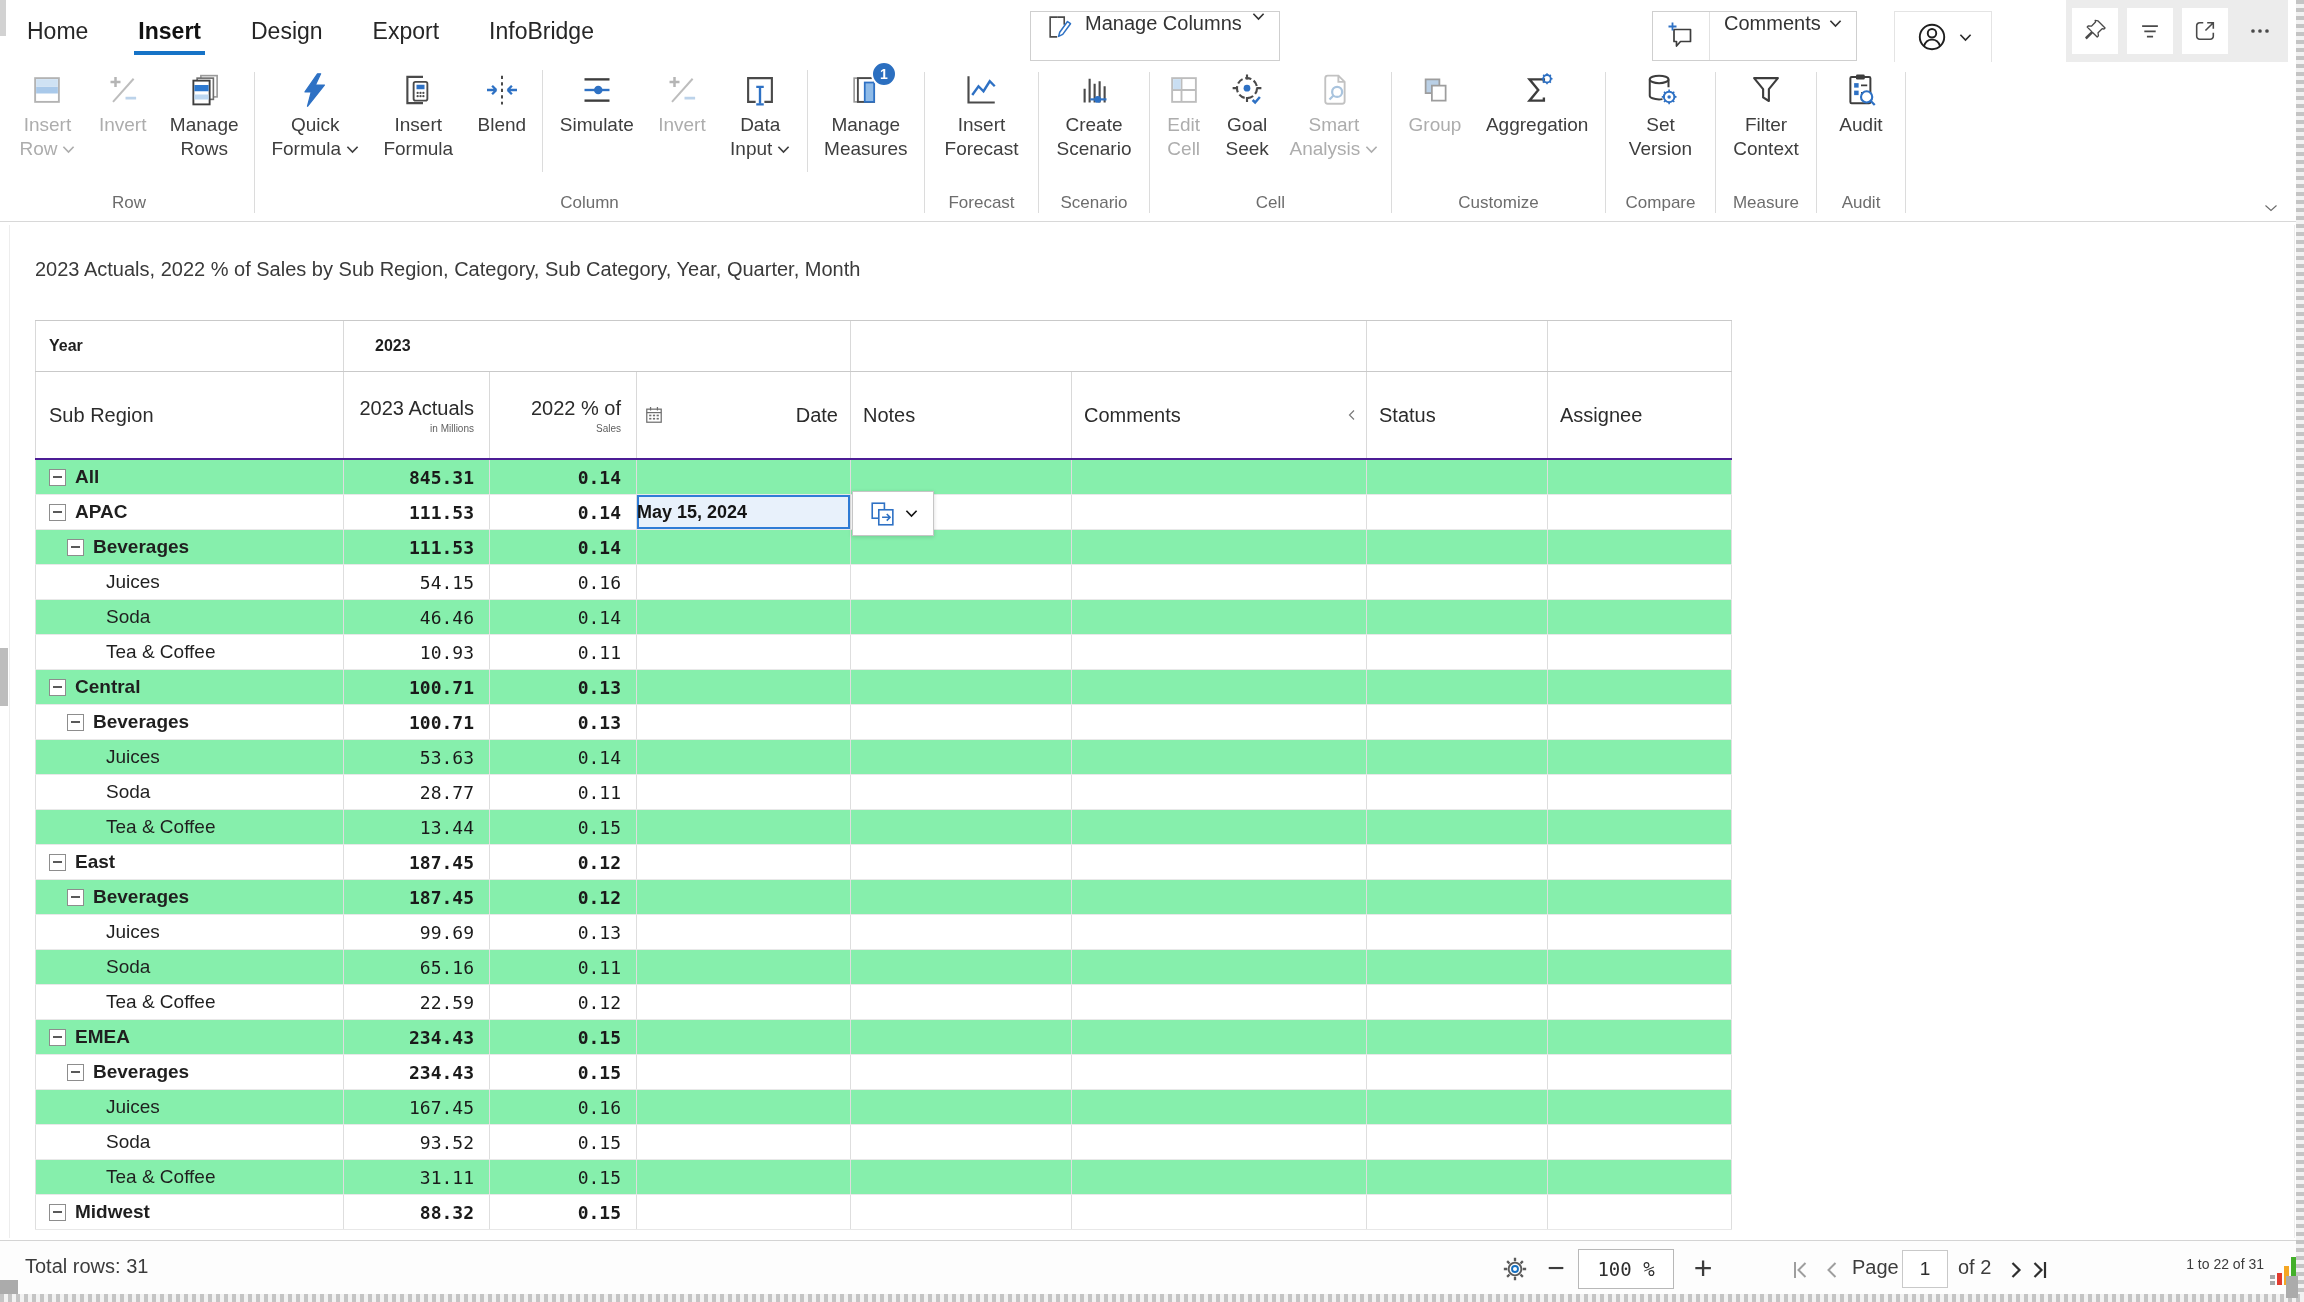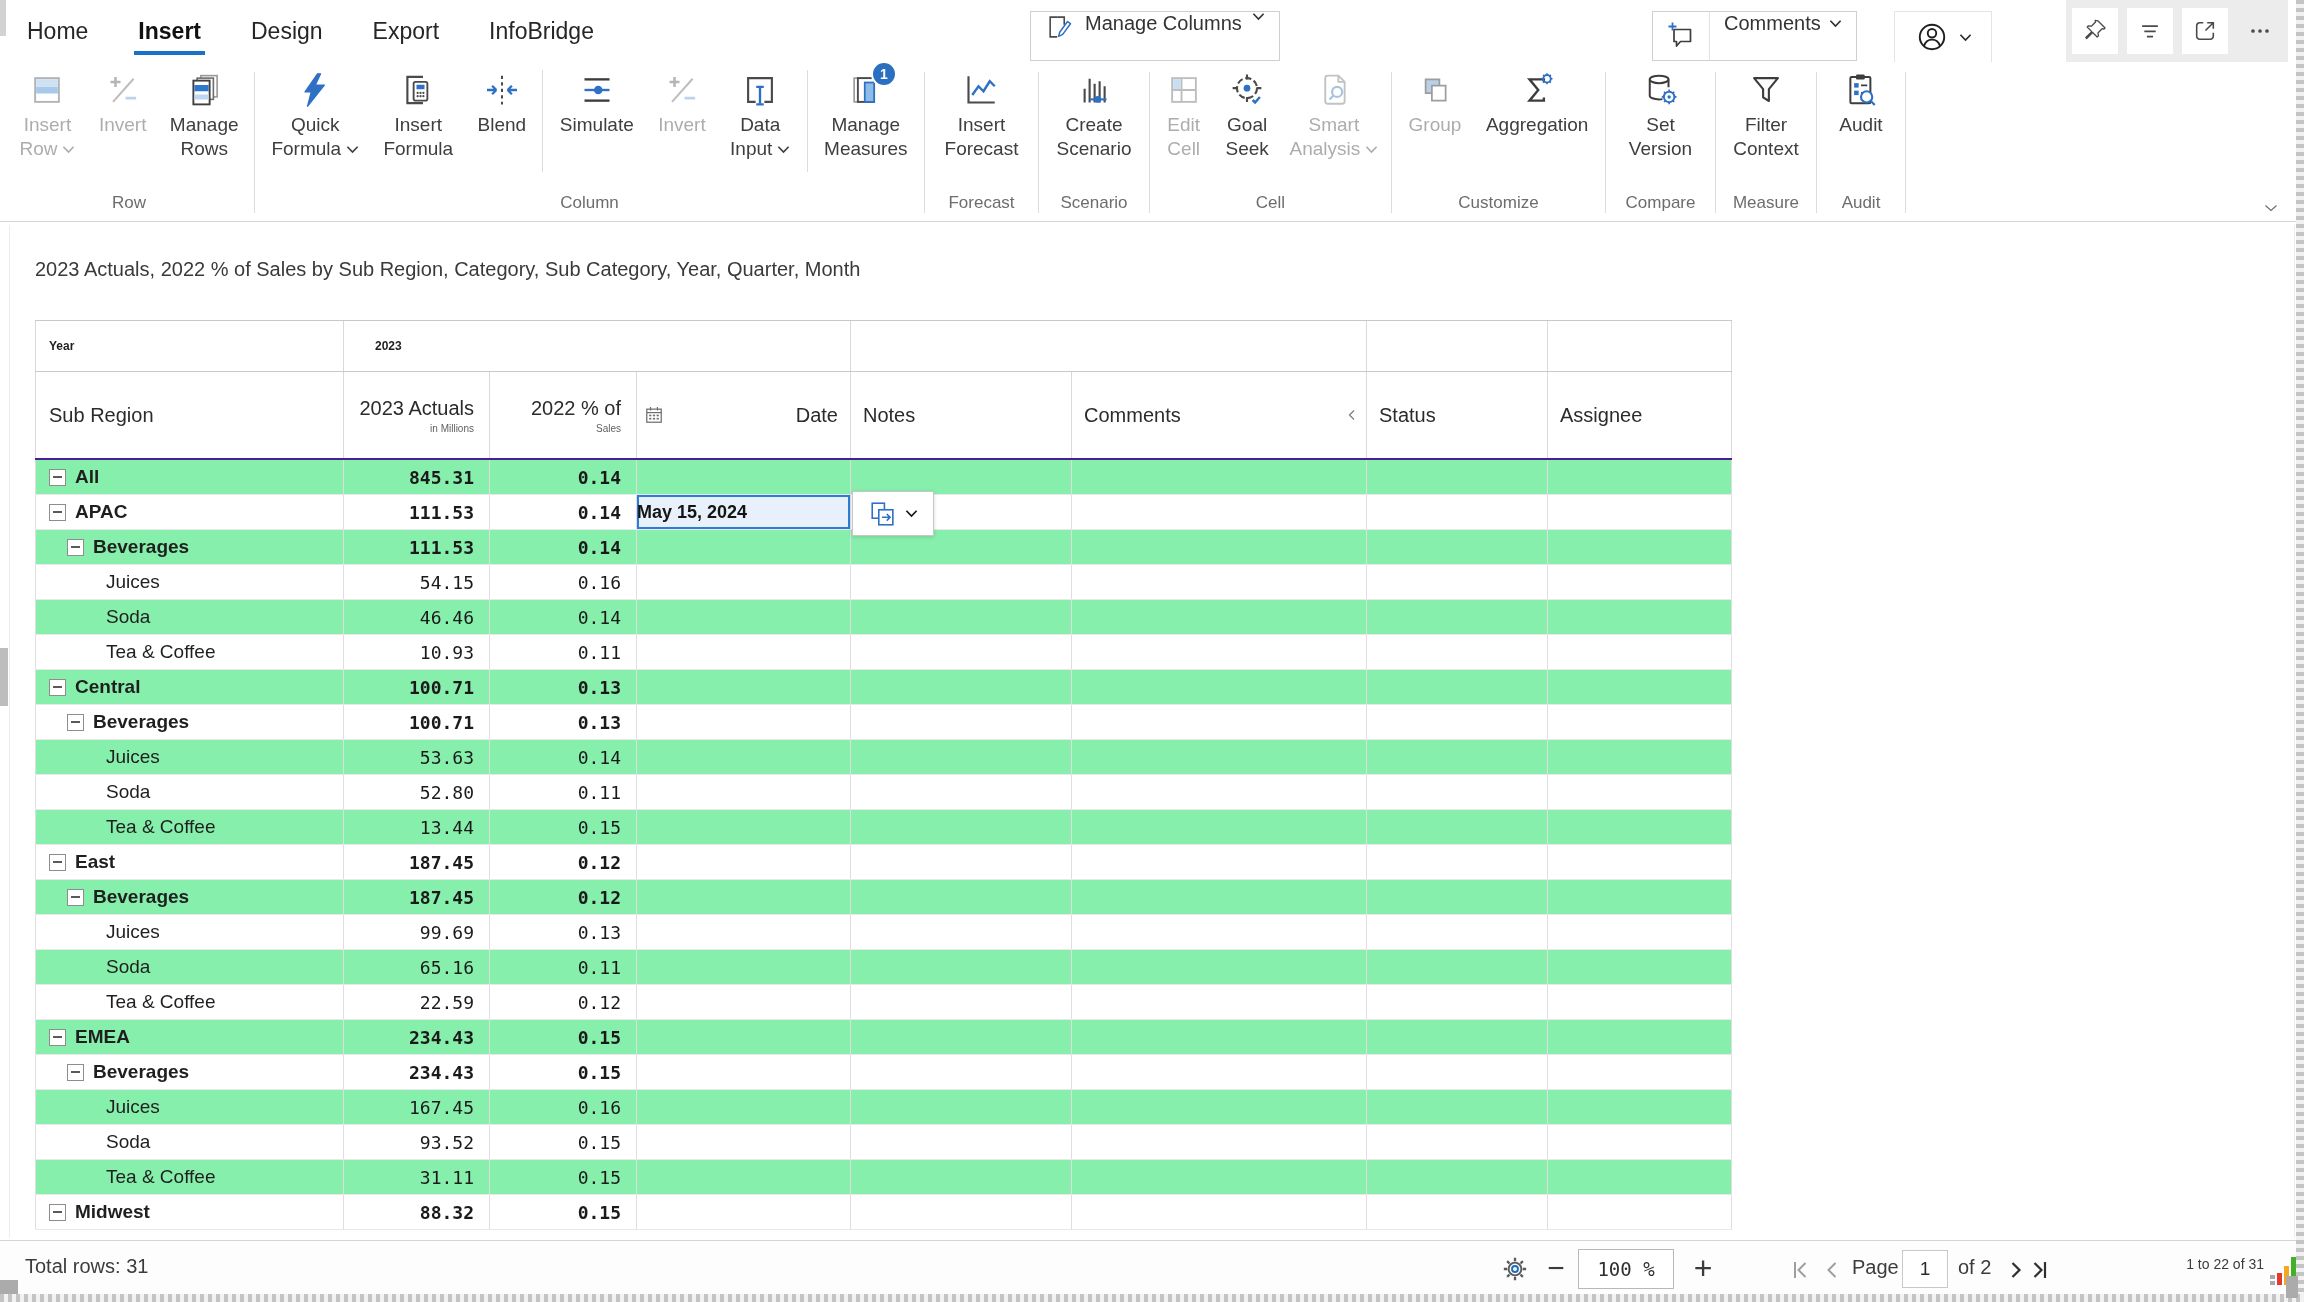--- a/index.html
+++ b/index.html
@@ -44,21 +44,21 @@
   .ribbon-collapse{position:absolute;right:20px;top:198px;width:26px;height:20px;cursor:pointer}
   .ribbon-collapse svg{width:22px;height:16px}
 
   
   .frame-l{position:absolute;left:9px;top:225px;height:1013px;width:1px;background:#ededed}
   .frame-r{position:absolute;left:2294px;top:225px;height:1013px;width:1px;background:#ededed}
   #report-title{position:absolute;left:35px;top:258px;font-size:20px;color:#3a3a3a}
 
   .tablewrap{position:absolute;left:35px;top:320px;width:1697px}
   .yearrow{display:grid;grid-template-columns:309px 507px 516px 181px 184px;height:50px;border-top:1px solid #c9c9c9;border-bottom:1px solid #c9c9c9;box-sizing:content-box}
-  .ycell{border-right:1px solid #d9d9d9;display:flex;align-items:center;font-weight:700;font-size:12px;color:#1f1f1f}
+  .ycell{border-right:1px solid #d9d9d9;display:flex;align-items:center;font-weight:700;font-size:16px;color:#1f1f1f}
   .ycell:first-child{border-left:1px solid #d9d9d9;padding-left:13px}
   .ycell.v{padding-left:31px}
   .hdrrow{display:grid;grid-template-columns:309px 146px 147px 214px 221px 295px 181px 184px;height:86px;border-bottom:2px solid #4c1d95;font-size:20px;color:#2b2b2b}
   .hcell{border-right:1px solid #d9d9d9;position:relative;display:flex;align-items:center;box-sizing:border-box}
   .hcell:first-child{border-left:1px solid #d9d9d9;padding-left:13px}
   .hcell.num{flex-direction:column;align-items:flex-end;justify-content:center;padding-right:15px}
   .hsub{font-size:10px;color:#5f5f5f;margin-top:3px}
   .hcell.date{justify-content:flex-end;padding-right:12px}
   .hcal{position:absolute;left:6px;top:50%;transform:translateY(-50%)}
   .hcal svg{width:22px;height:22px}
@@ -778,21 +778,21 @@
         <div class="tcell"></div>
         <div class="tcell"></div>
         <div class="tcell"></div>
         <div class="tcell"></div>
         <div class="tcell"></div>
       </div>
       <div class="trow">
         <div class="tcell lvl2">
           <span class="labtxt">Soda</span>
         </div>
-        <div class="tcell num">52.80</div>
+        <div class="tcell num">28.77</div>
         <div class="tcell num">0.11</div>
         <div class="tcell"></div>
         <div class="tcell"></div>
         <div class="tcell"></div>
         <div class="tcell"></div>
         <div class="tcell"></div>
       </div>
       <div class="trow alt">
         <div class="tcell lvl2">
           <span class="labtxt">Tea &amp; Coffee</span>

